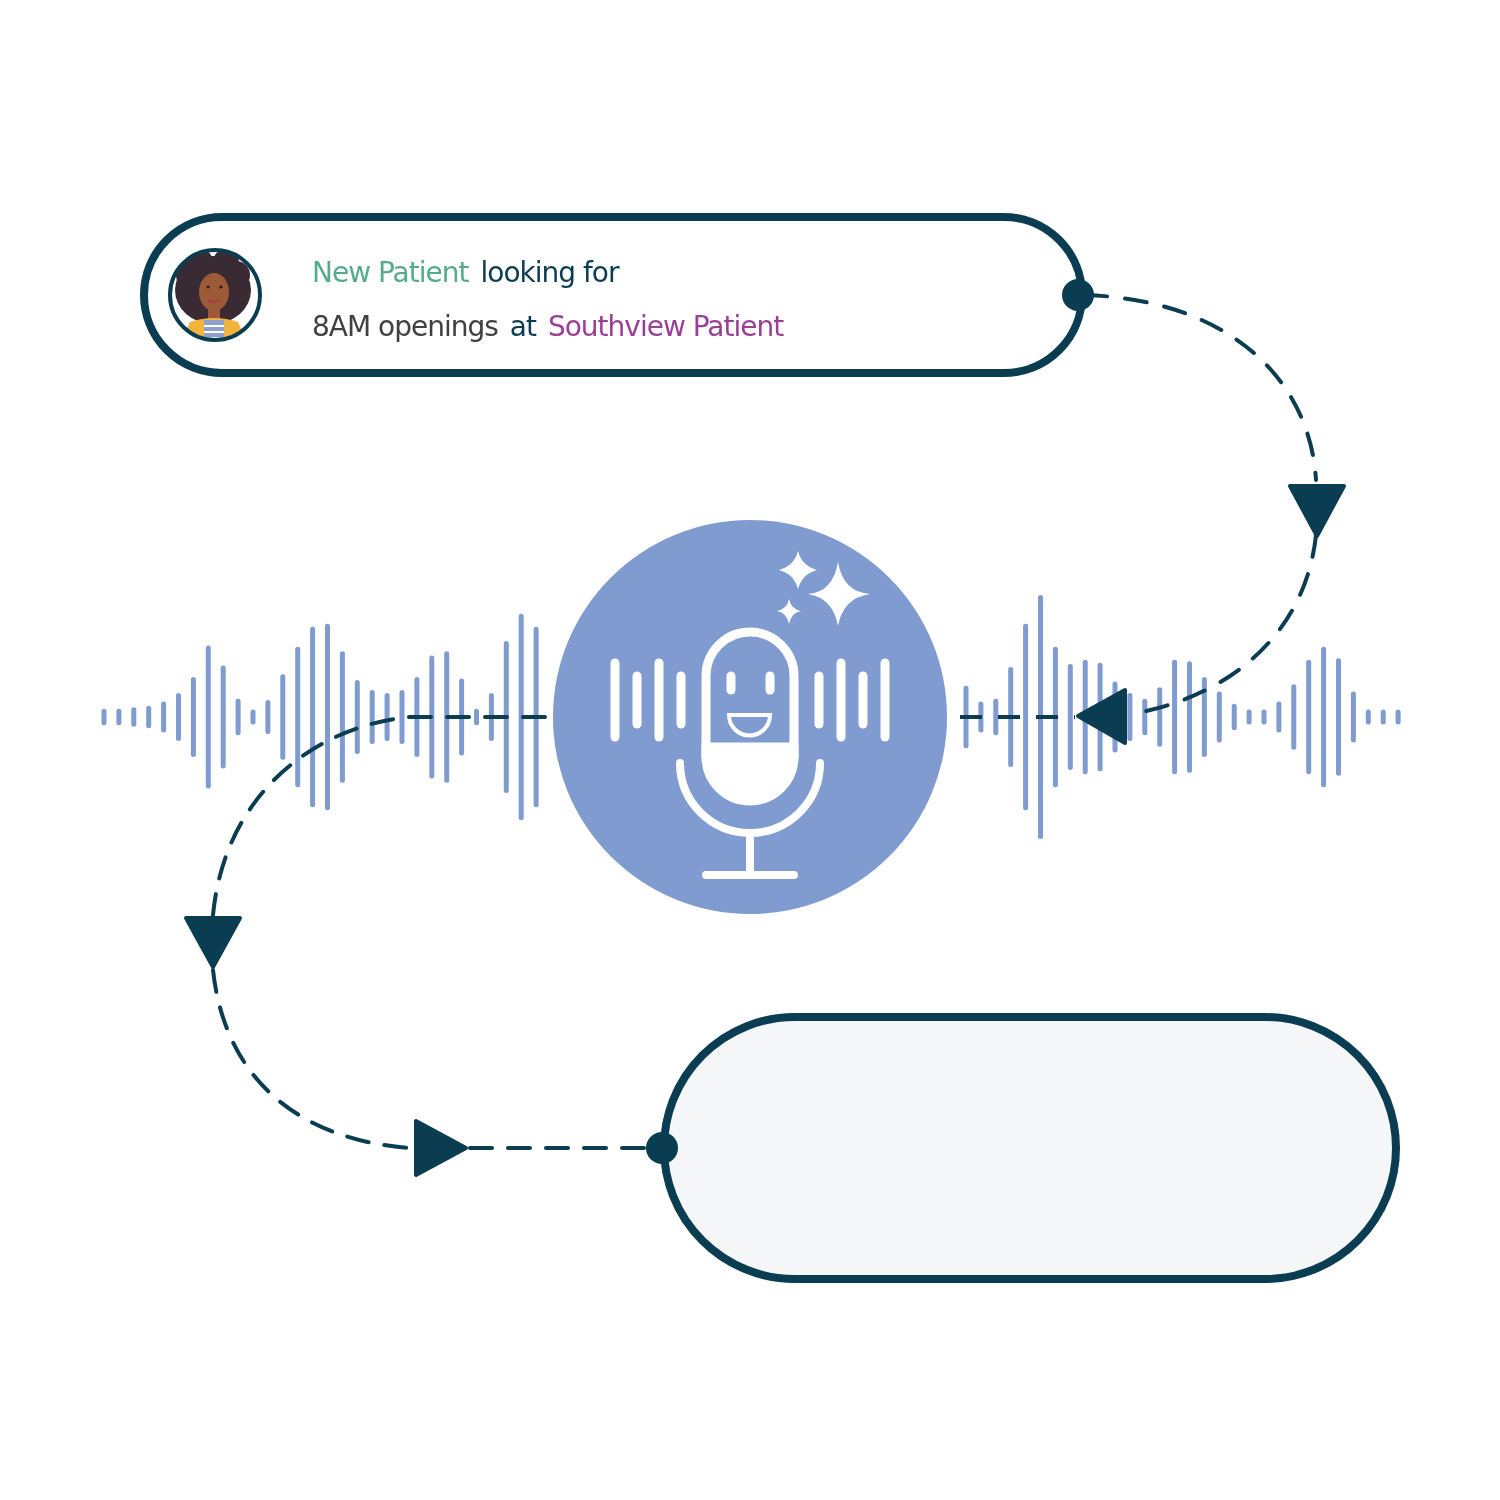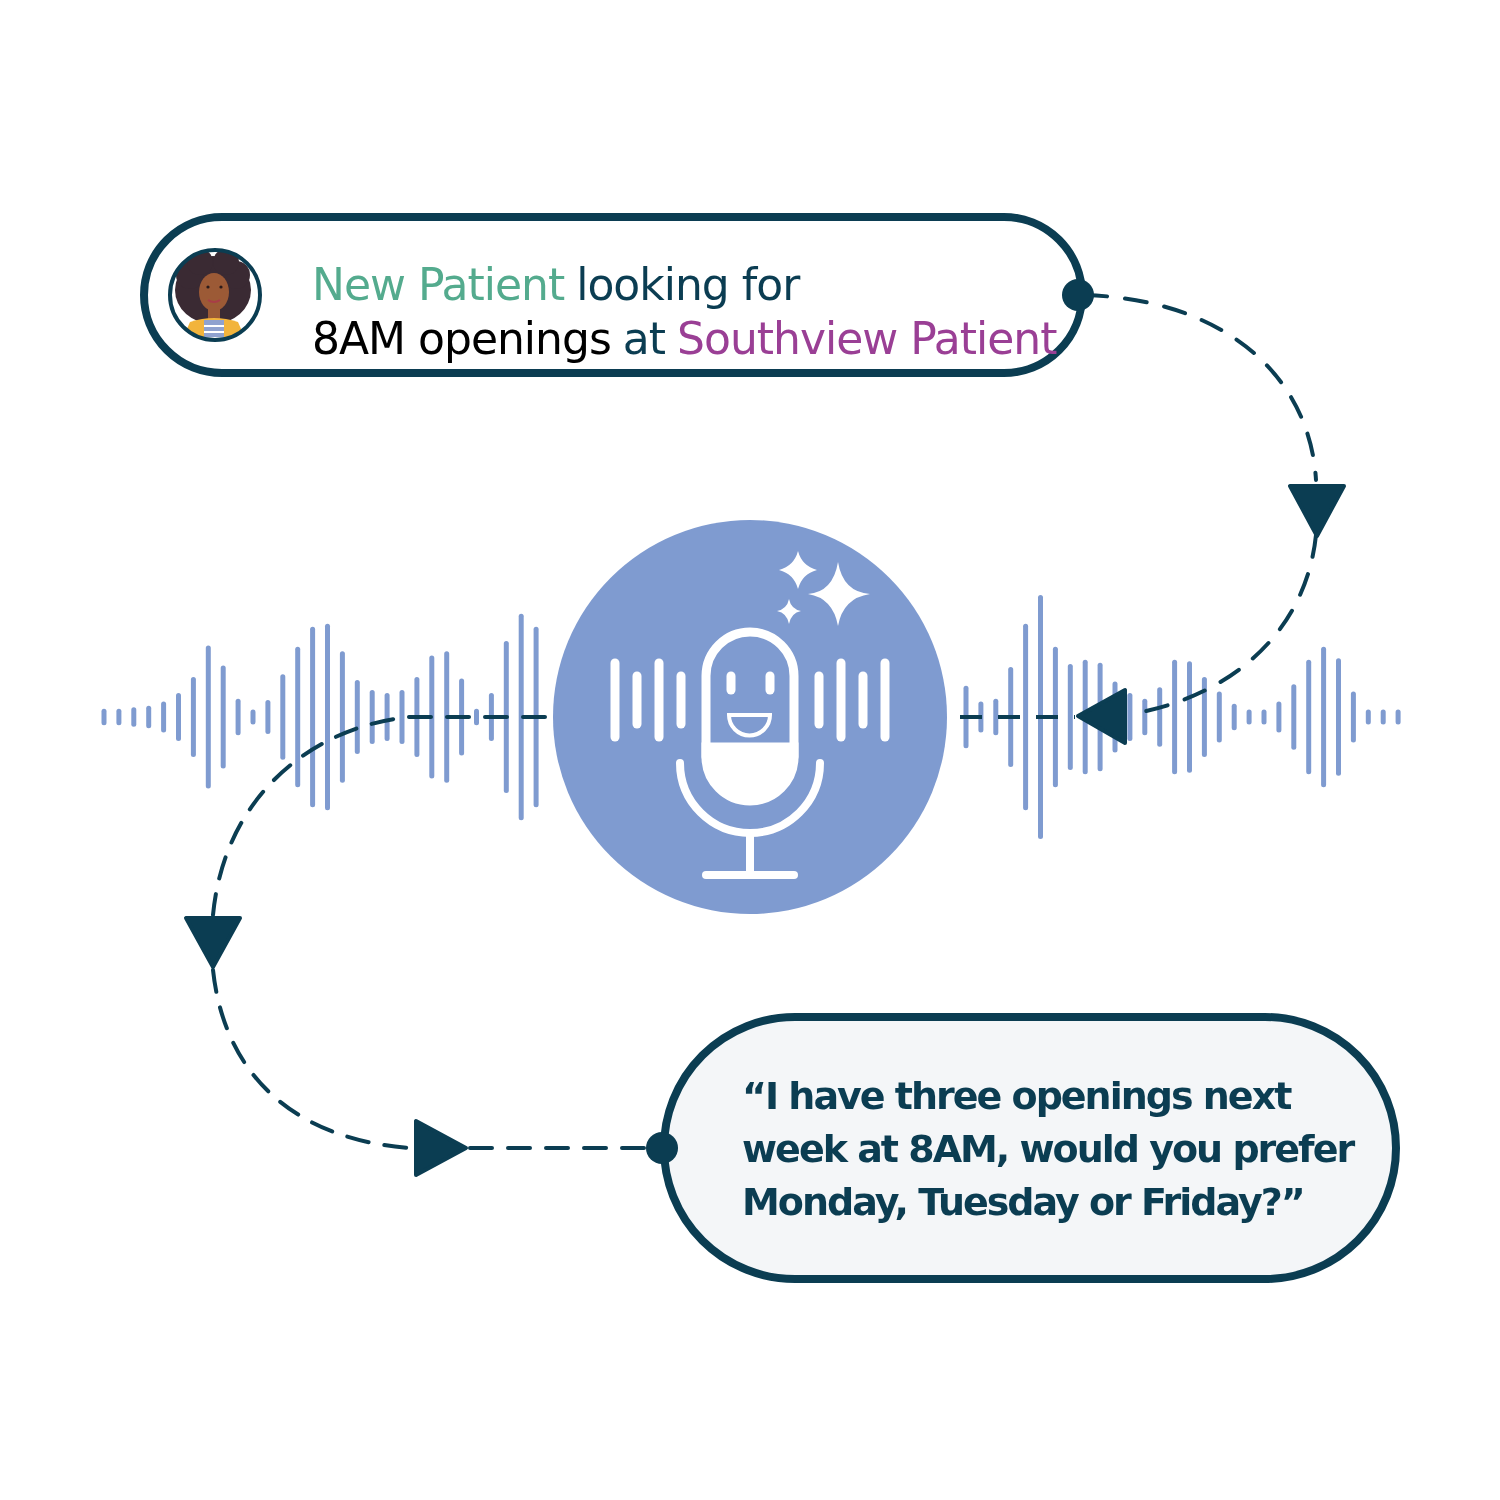--- a/index.html
+++ b/index.html
@@ -1,24 +1,24 @@
 <!DOCTYPE html>
 <html><head>
   <meta charset="utf-8">
   <style>
     html, body { margin: 0; padding: 0; background: #ffffff; }
     body { width: 1500px; height: 1500px; position: relative; overflow: hidden;
            font-family: "Liberation Sans", "DejaVu Sans", sans-serif; }
     #stage { position: absolute; left: 0; top: 0; width: 1500px; height: 1500px; }
     .bubble-text { position: absolute; font-family: "DejaVu Sans", "Liberation Sans", sans-serif;
                    letter-spacing: -1px; white-space: nowrap; }
-    #top-text { left: 312px; top: 246px; font-size: 44px; line-height: 54px; color: #0b3d52; margin-top: 12px; }
+    #top-text { left: 312px; top: 246px; font-size: 28px; line-height: 54px; color: #0b3d52; }
     #top-text .w { margin-right: 12px; }
     #top-text .green { color: #54ab8e; }
-    #top-text .blue { color: #000000; }
+    #top-text .blue { color: #404040; }
     #top-text .purple { color: #9a3f95; }
     #bottom-text { left: 742px; top: 1070px; font-size: 38px; line-height: 53px; color: #0b3d52;
                    font-weight: bold; letter-spacing: -2px; }
   </style>
 </head>
 <body>
 
 <div id="stage">
   <svg id="svg" width="1500" height="1500" viewBox="0 0 1500 1500" xmlns="http://www.w3.org/2000/svg">
 
@@ -166,18 +166,13 @@
   <div id="top-text" class="bubble-text">
     <div>
       <span class="w green">New Patient</span><span class="w">looking for</span>
     </div>
     <div>
       <span class="w blue">8AM openings</span><span class="w">at</span><span class="purple">Southview Patient</span>
     </div>
   </div>
 
   
-  <div id="bottom-text" class="bubble-text">
-    <div>“I have three openings next</div>
-    <div>week at 8AM, would you prefer</div>
-    <div>Monday, Tuesday or Friday?”</div>
-  </div>
 </div>
 
 </body></html>

